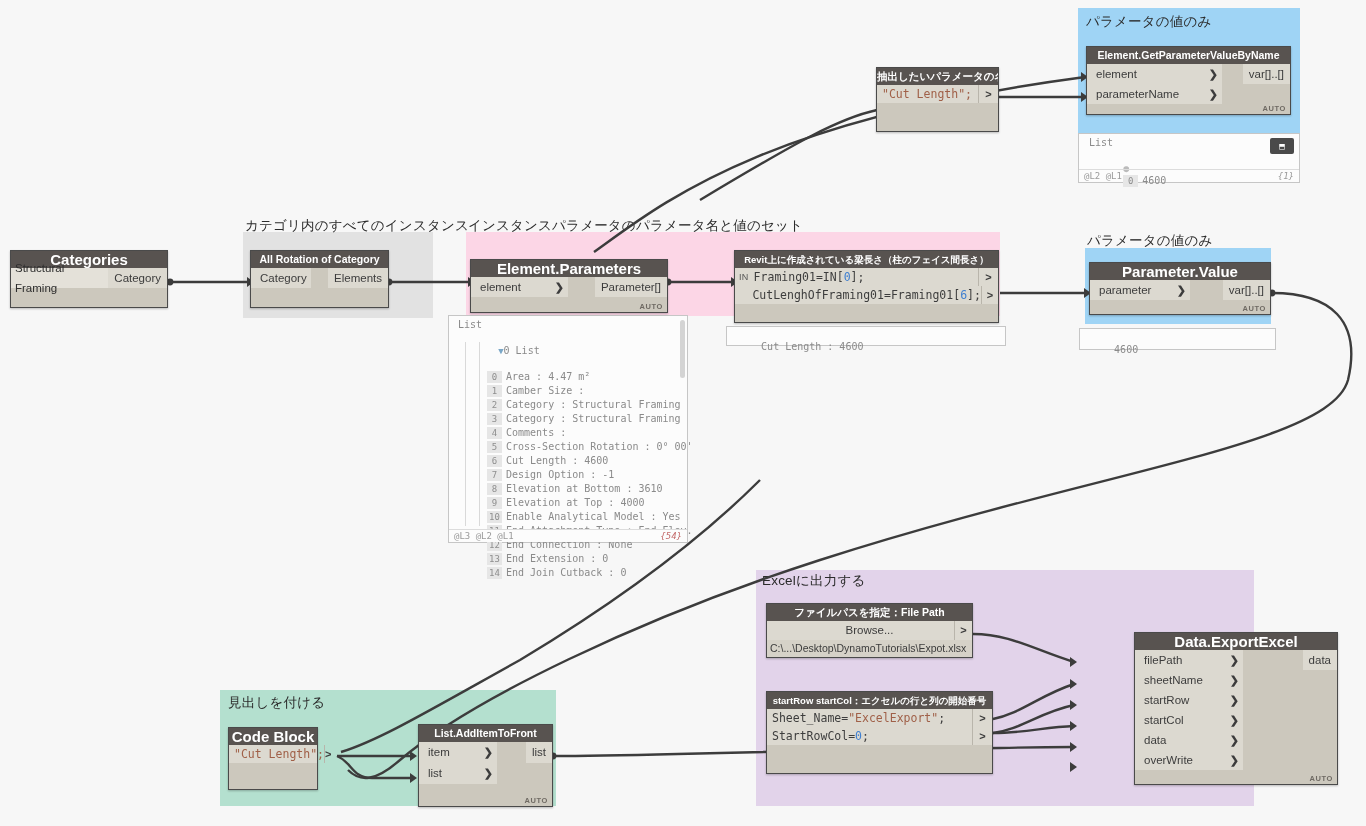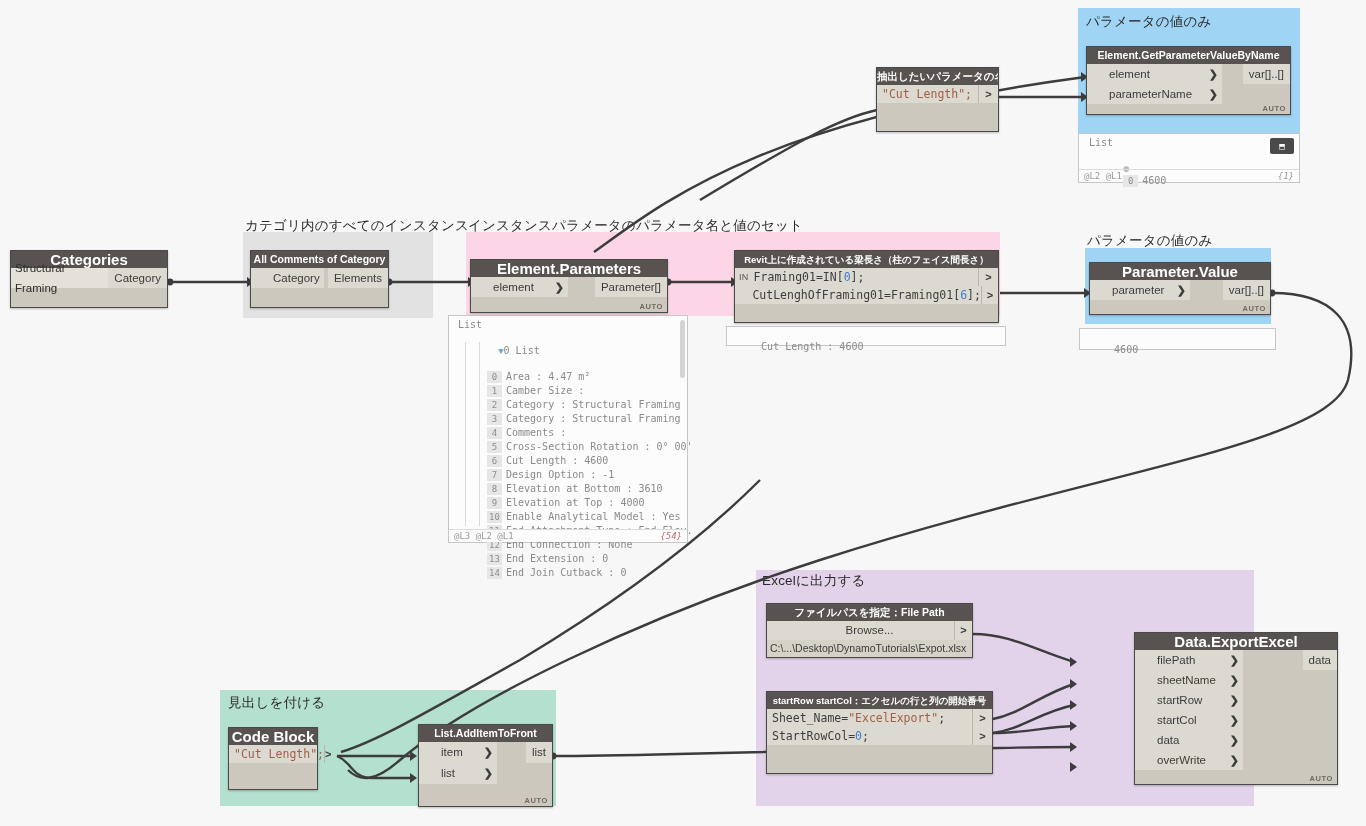--- a/index.html
+++ b/index.html
@@ -62,21 +62,21 @@
     position: relative;
     height: 20px;
     display: flex;
     align-items: stretch;
   }
   .port-in {
     background: #dcd9d0;
     color: #3c3c3c;
     font-size: 11.5px;
     line-height: 20px;
-    padding-left: 22px;
+    padding-left: 9px;
     padding-right: 4px;
     display: flex;
     align-items: center;
     justify-content: space-between;
     min-width: 78px;
   }
   .port-in .chev { font-weight: bold; color: #3c3c3c; font-size: 11px; padding-left:6px;}
   .port-out {
     background: #dcd9d0;
     color: #3c3c3c;
@@ -341,21 +341,21 @@
           <span class="caret">⌄</span>
         </div>
         <div class="spacer"></div>
         <div class="port-out">Category</div>
       </div>
       <div style="height:19px;background:#ccc8bd;"></div>
     </div>
   </div>
 
   <div class="node" style="left:250px; top:250px; width:139px;">
-    <div class="node-header" style="font-size:10.5px;">All Comments of Category</div>
+    <div class="node-header" style="font-size:10.5px;">All Rotation of Category</div>
     <div class="node-body">
       <div class="port-row">
         <div class="port-in" style="min-width:56px;">
           <span>Category</span>
         </div>
         <div class="spacer"></div>
         <div class="port-out">Elements</div>
       </div>
       <div style="height:19px;background:#ccc8bd;"></div>
     </div>

